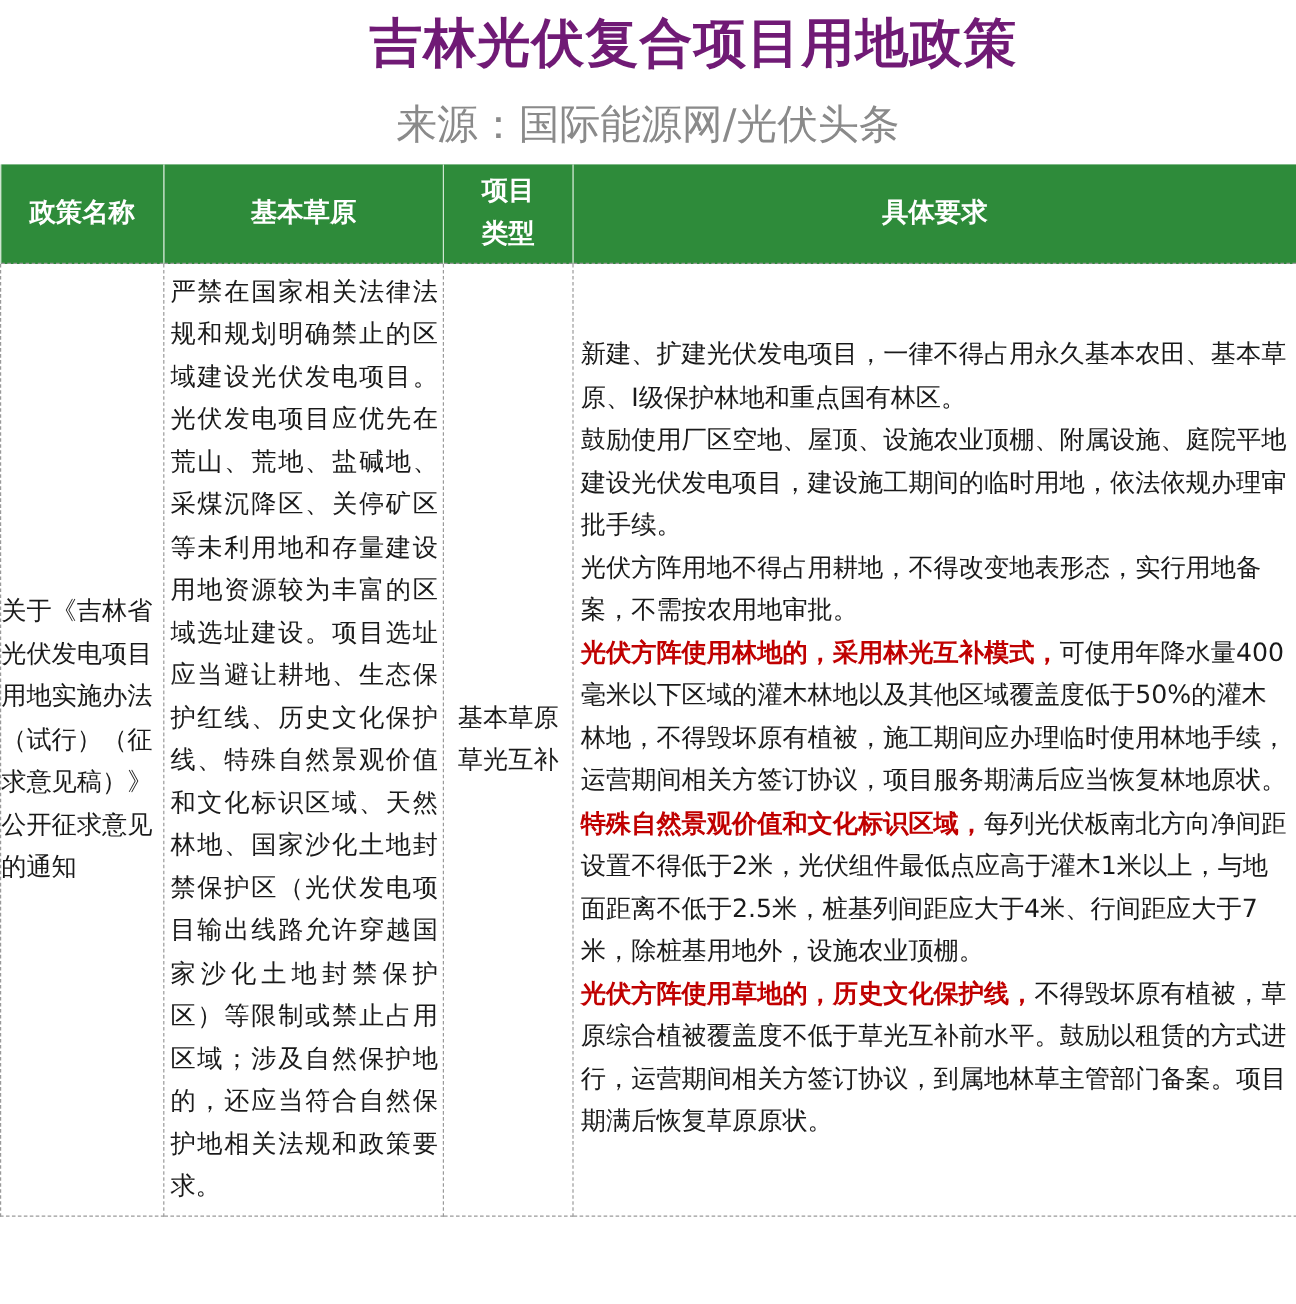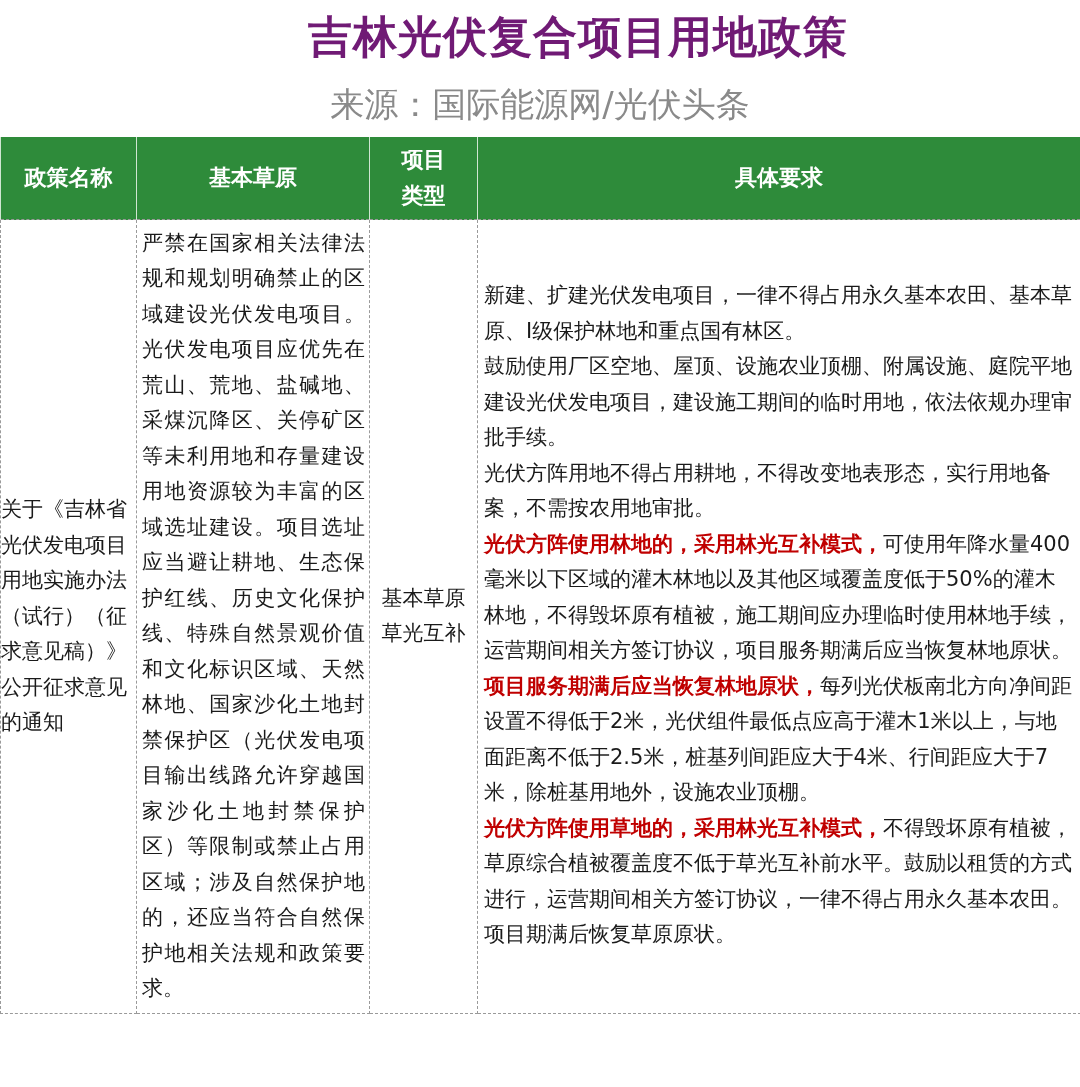--- a/index.html
+++ b/index.html
@@ -57,18 +57,18 @@
       <td class="points">严禁在国家相关法律法规和规划明确禁止的区域建设光伏发电项目。光伏发电项目应优先在荒山、荒地、盐碱地、采煤沉降区、关停矿区等未利用地和存量建设用地资源较为丰富的区域选址建设。项目选址应当避让耕地、生态保护红线、历史文化保护线、特殊自然景观价值和文化标识区域、天然林地、国家沙化土地封禁保护区（光伏发电项目输出线路允许穿越国家沙化土地封禁保护区）等限制或禁止占用区域；涉及自然保护地的，还应当符合自然保护地相关法规和政策要求。</td>
       <td class="type">
         <span class="para">基本草原</span>
         <span class="para">草光互补</span>
       </td>
       <td class="req">
         <span class="para"><span>新建、扩建光伏发电项目，一律不得占用永久基本农田、基本草原、Ⅰ级保护林地和重点国有林区。</span></span>
         <span class="para"><span>鼓励使用厂区空地、屋顶、设施农业顶棚、附属设施、庭院平地建设光伏发电项目，建设施工期间的临时用地，依法依规办理审批手续。</span></span>
         <span class="para"><span>光伏方阵用地不得占用耕地，不得改变地表形态，实行用地备案，不需按农用地审批。</span></span>
         <span class="para"><span class="hl">光伏方阵使用林地的，采用林光互补模式，</span><span>可使用年降水量400毫米以下区域的灌木林地以及其他区域覆盖度低于50%的灌木林地，不得毁坏原有植被，施工期间应办理临时使用林地手续，运营期间相关方签订协议，项目服务期满后应当恢复林地原状。</span></span>
-        <span class="para"><span class="hl">项目服务期满后应当恢复林地原状，</span><span>每列光伏板南北方向净间距设置不得低于2米，光伏组件最低点应高于灌木1米以上，与地面距离不低于2.5米，桩基列间距应大于4米、行间距应大于7米，除桩基用地外，设施农业顶棚。</span></span>
-        <span class="para"><span class="hl">光伏方阵使用草地的，采用林光互补模式，</span><span>不得毁坏原有植被，草原综合植被覆盖度不低于草光互补前水平。鼓励以租赁的方式进行，运营期间相关方签订协议，一律不得占用永久基本农田。项目期满后恢复草原原状。</span></span>
+        <span class="para"><span class="hl">特殊自然景观价值和文化标识区域，</span><span>每列光伏板南北方向净间距设置不得低于2米，光伏组件最低点应高于灌木1米以上，与地面距离不低于2.5米，桩基列间距应大于4米、行间距应大于7米，除桩基用地外，设施农业顶棚。</span></span>
+        <span class="para"><span class="hl">光伏方阵使用草地的，历史文化保护线，</span><span>不得毁坏原有植被，草原综合植被覆盖度不低于草光互补前水平。鼓励以租赁的方式进行，运营期间相关方签订协议，到属地林草主管部门备案。项目期满后恢复草原原状。</span></span>
       </td>
     </tr>
   </tbody>
 </table>
 
 </body></html>

